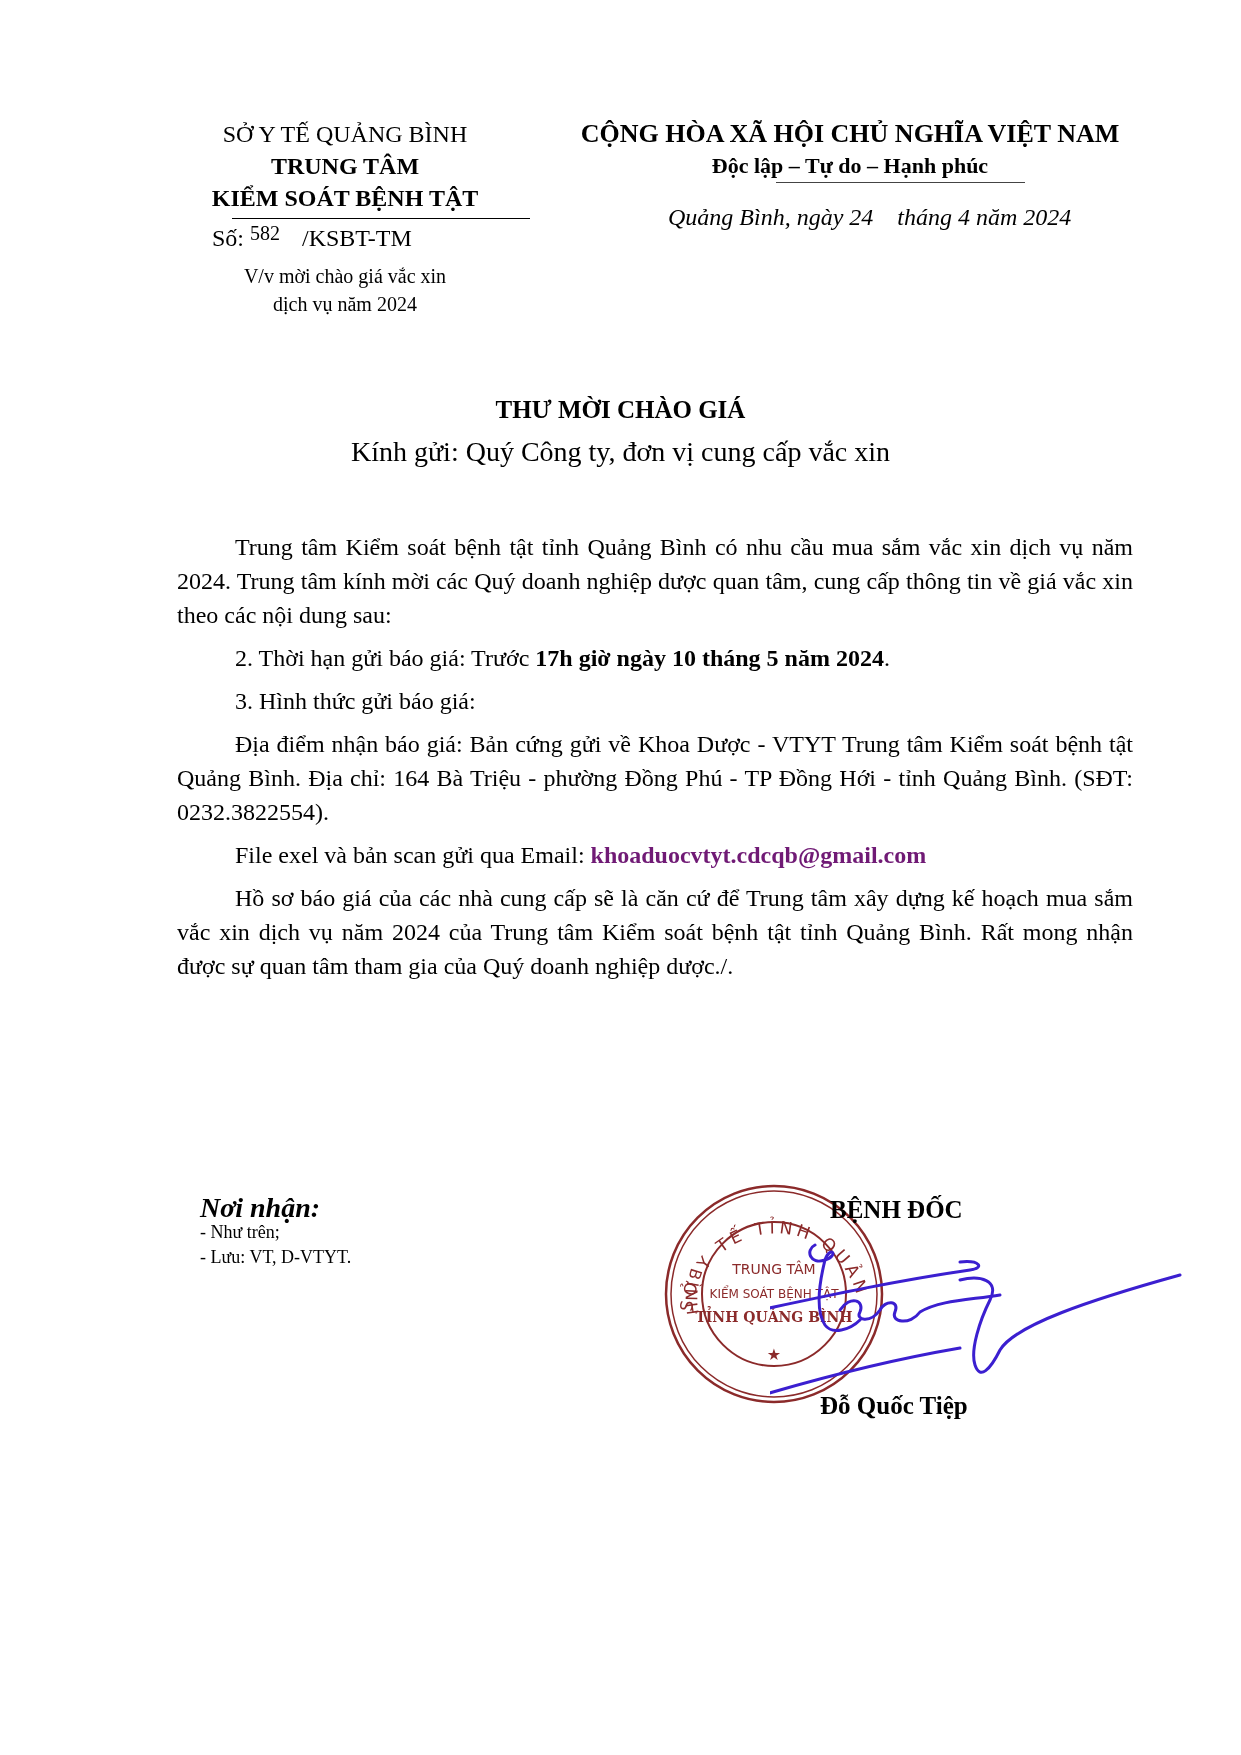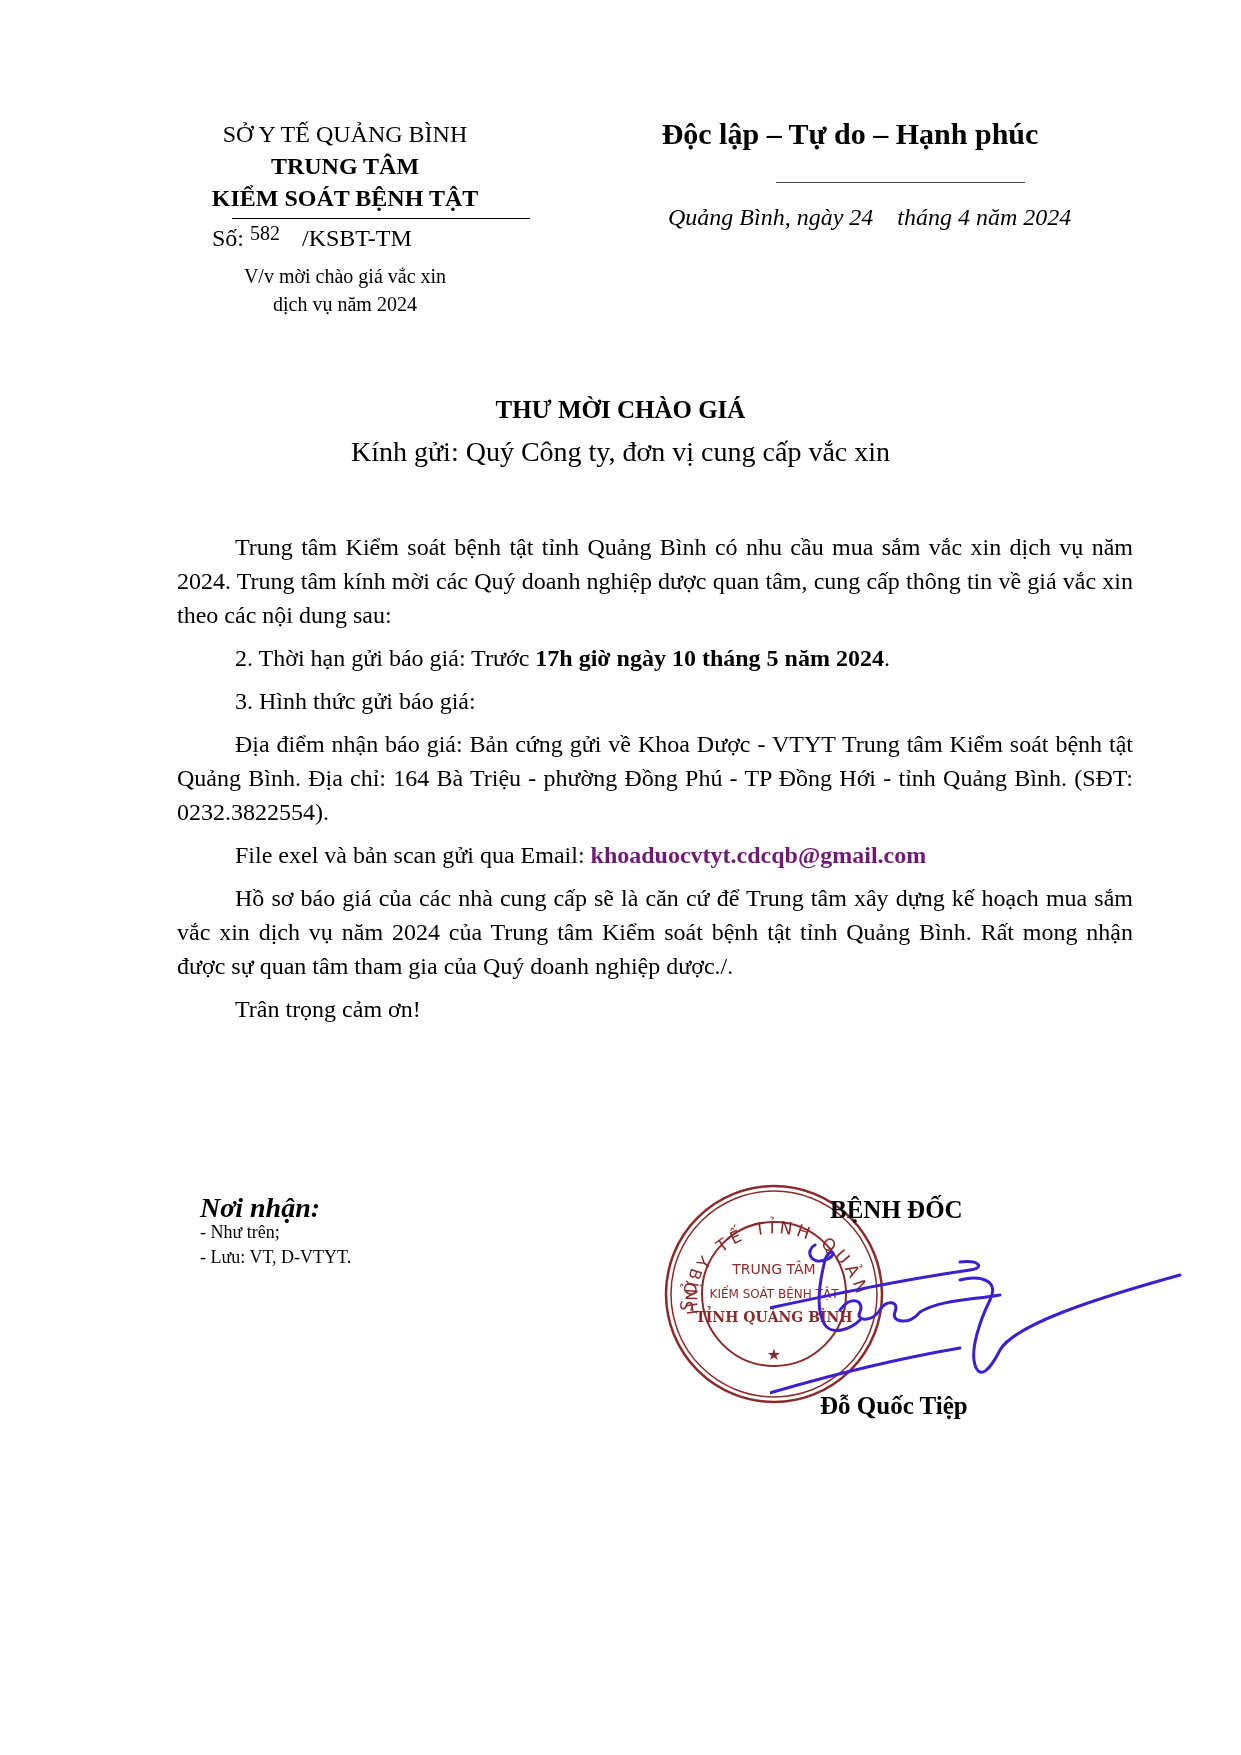--- a/index.html
+++ b/index.html
@@ -14,21 +14,21 @@
   
   #hdr-left { left: 160px; top: 118px; width: 370px; text-align: center; font-size: 24px; line-height: 32px; }
   #hdr-left .org-line { display: block; }
   #hdr-left .underline-bar { position: absolute; left: 72px; top: 100px; width: 298px; height: 1px; background: #000; }
   #doc-number { left: 212px; top: 225px; font-size: 24px; }
   #doc-number .num { position: relative; top: -6px; font-size: 20px; margin: 0 22px 0 6px; }
   #subject { left: 160px; top: 262px; width: 370px; text-align: center; font-size: 20px; line-height: 28px; white-space: normal; }
 
   
   #hdr-right { left: 540px; top: 118px; width: 620px; text-align: center; font-size: 26px; line-height: 32px; font-weight: bold; }
-  #hdr-right .motto { display: block; font-size: 30px; }
+  #hdr-right .motto { display: block; font-size: 22px; }
   #hdr-right .motto-bar { position: absolute; left: 236px; top: 64px; width: 249px; height: 1px; background: #444; }
   #date-line { left: 668px; top: 204px; font-size: 24px; font-style: italic; }
   #date-line .gap { display: inline-block; width: 24px; }
 
   
   #title { left: 0; width: 1241px; top: 396px; text-align: center; font-size: 25px; font-weight: bold; }
   #recipient { left: 0; width: 1241px; top: 436px; text-align: center; font-size: 28px; }
 
   
   #body { left: 177px; top: 530px; width: 956px; font-size: 24px; line-height: 34px; }
@@ -56,38 +56,38 @@
 </div>
 <div id="doc-number" class="abs">
   <span>Số:</span><span class="num">582</span><span>/KSBT-TM</span>
 </div>
 <div id="subject" class="abs">
   <div>V/v mời chào giá vắc xin</div>
   <div>dịch vụ năm 2024</div>
 </div>
 
 <div id="hdr-right" class="abs">
+  <span>CỘNG HÒA XÃ HỘI CHỦ NGHĨA VIỆT NAM</span>
   <span class="motto">Độc lập – Tự do – Hạnh phúc</span>
   <div class="motto-bar"></div>
 </div>
 <div id="date-line" class="abs">
   <span>Quảng Bình, ngày 24</span><span class="gap"></span><span>tháng 4 năm 2024</span>
 </div>
 
 <div id="title" class="abs">THƯ MỜI CHÀO GIÁ</div>
 <div id="recipient" class="abs">Kính gửi: Quý Công ty, đơn vị cung cấp vắc xin</div>
 
 <div id="body" class="abs">
   <p>Trung tâm Kiểm soát bệnh tật tỉnh Quảng Bình có nhu cầu mua sắm vắc xin dịch vụ năm 2024. Trung tâm kính mời các Quý doanh nghiệp dược quan tâm, cung cấp thông tin về giá vắc xin theo các nội dung sau:</p>
   <p><span>2. Thời hạn gửi báo giá: Trước</span> <span class="b">17h giờ ngày 10 tháng 5 năm 2024</span><span>.</span></p>
   <p>3. Hình thức gửi báo giá:</p>
   <p>Địa điểm nhận báo giá: Bản cứng gửi về Khoa Dược - VTYT Trung tâm Kiểm soát bệnh tật Quảng Bình. Địa chỉ: 164 Bà Triệu - phường Đồng Phú - TP Đồng Hới - tỉnh Quảng Bình. (SĐT: 0232.3822554).</p>
   <p><span>File exel và bản scan gửi qua Email:</span> <span class="email">khoaduocvtyt.cdcqb@gmail.com</span></p>
   <p>Hồ sơ báo giá của các nhà cung cấp sẽ là căn cứ để Trung tâm xây dựng kế hoạch mua sắm vắc xin dịch vụ năm 2024 của Trung tâm Kiểm soát bệnh tật tỉnh Quảng Bình. Rất mong nhận được sự quan tâm tham gia của Quý doanh nghiệp dược./.</p>
-  <p>Trân trọng cảm ơn!</p>
 </div>
 
 <div id="receivers" class="abs">
   <div class="label">Nơi nhận:</div>
   <div>- Như trên;</div>
   <div>- Lưu: VT, D-VTYT.</div>
 </div>
 
 <svg id="stamp" class="abs" viewBox="0 0 224 224">
   <defs>

